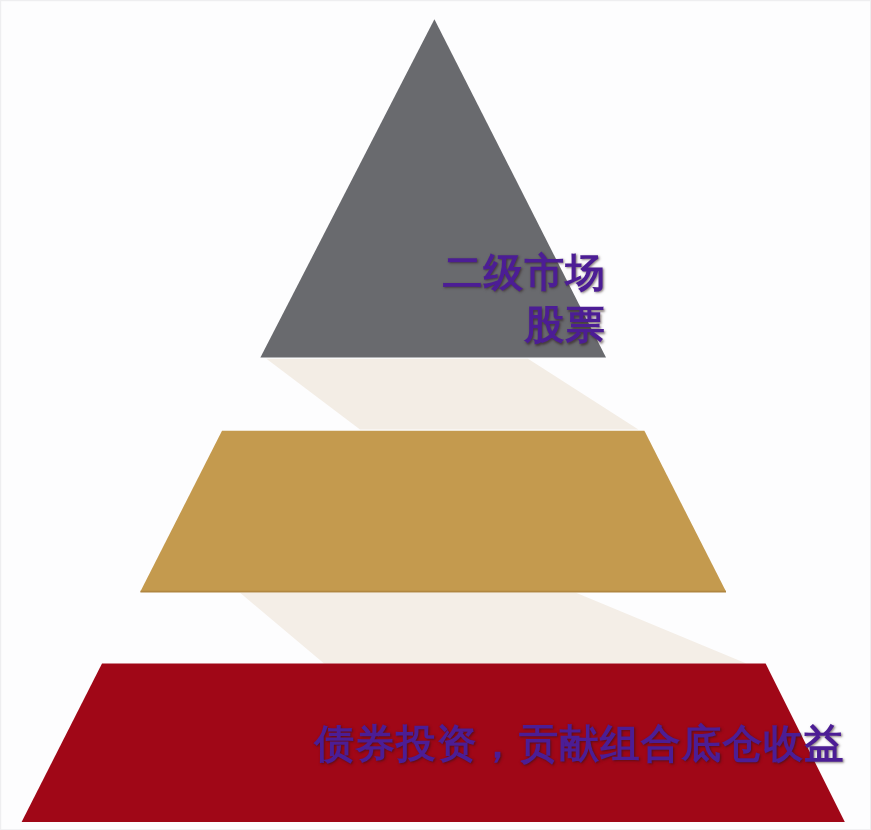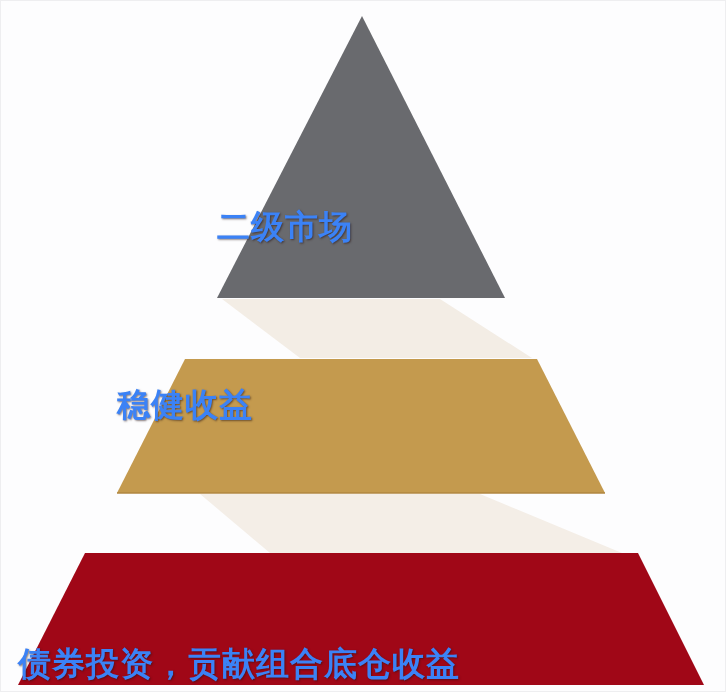--- a/index.html
+++ b/index.html
@@ -21,23 +21,23 @@
       border: 1px solid #eeeef0;
       background: #fdfdfe;
     }
     svg.pyramid {
       position: absolute;
       left: 0; top: 0;
       width: 726px; height: 692px;
     }
     .tier-label {
       position: absolute;
-      color: #3b82f6;
+      color: #4c1d95;
       font-weight: bold;
-      text-align: left;
+      text-align: right;
       white-space: nowrap;
       text-shadow: 1px 1px 2px rgba(40, 20, 20, 0.55);
       letter-spacing: 1px;
     }
     .tier-label .line {
       display: block;
     }
     #label-top {
       left: 217px; width: 288px;
       top: 205px;
@@ -48,21 +48,20 @@
       left: 117px; width: 488px;
       top: 384px;
       font-size: 33px;
       line-height: 41px;
     }
     #label-bottom {
       left: 18px; width: 686px;
       top: 598px;
       font-size: 33px;
       line-height: 44px;
-      margin-top: 44px;
     }
   </style>
 </head>
 <body>
 
 <div class="frame"></div>
 
 <svg class="pyramid" viewBox="0 0 726 692">
 
   <polygon points="222,299 440,299 532,358 300,358" fill="#F3EDE5"></polygon>
@@ -72,21 +71,21 @@
   <polygon points="362,16 505,298 217,298" fill="#696A6E"></polygon>
 
   <polygon points="185,359 537,359 605,493 117,493" fill="#C49A4E"></polygon>
   <line x1="117" y1="493" x2="605" y2="493" stroke="#b08640" stroke-width="1.5"></line>
 
   <polygon points="85,553 638,553 704,685 18,685" fill="#A00717"></polygon>
 </svg>
 
 <div class="tier-label" id="label-top">
   <span class="line">二级市场</span>
+  <span class="line">股票</span>
 </div>
 
 <div class="tier-label" id="label-mid">
-  <span class="line">稳健收益</span>
 </div>
 
 <div class="tier-label" id="label-bottom">
   <span class="line">债券投资，贡献组合底仓收益</span>
 </div>
 
 </body></html>

